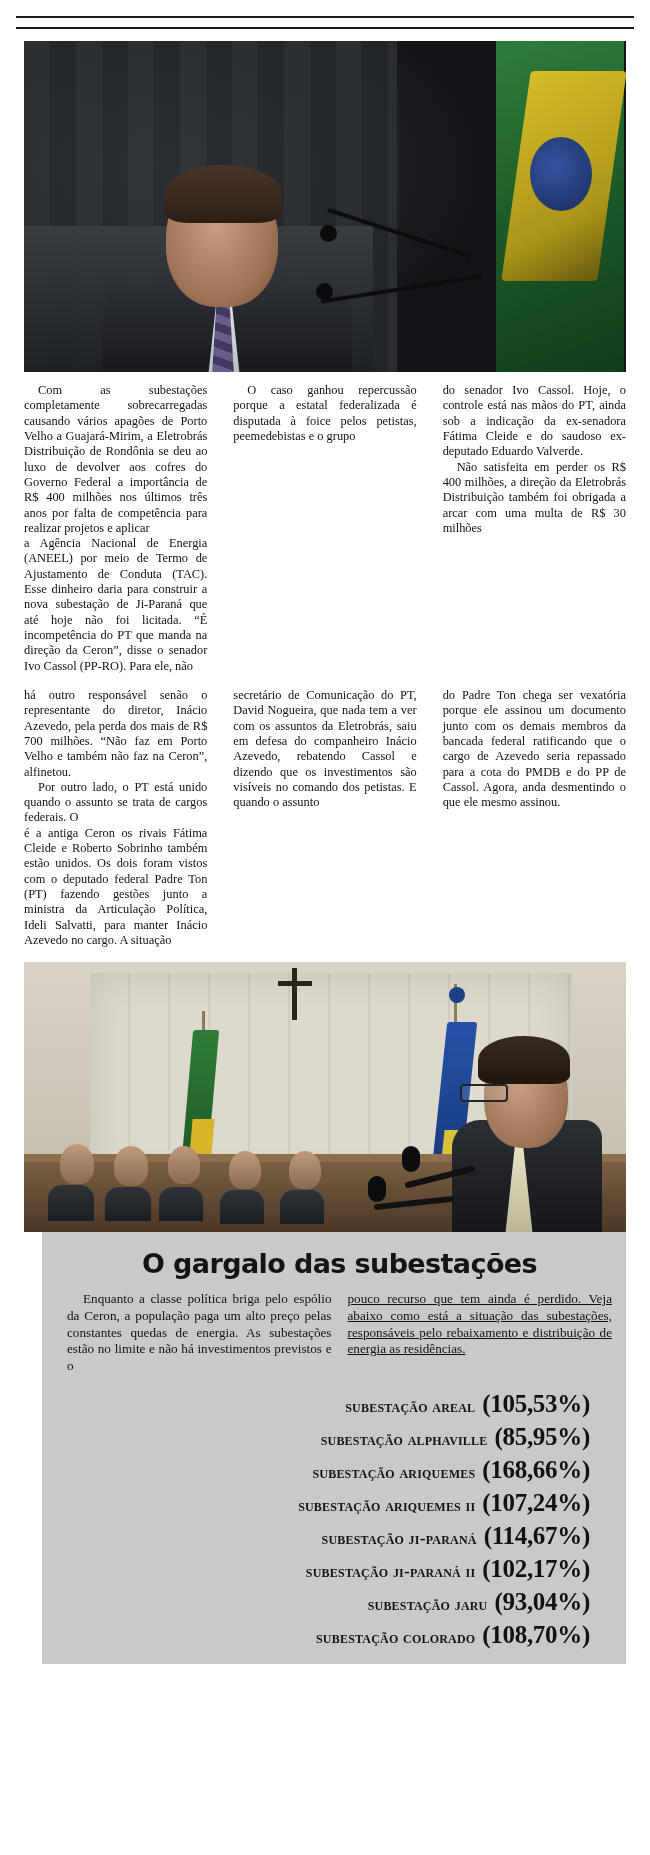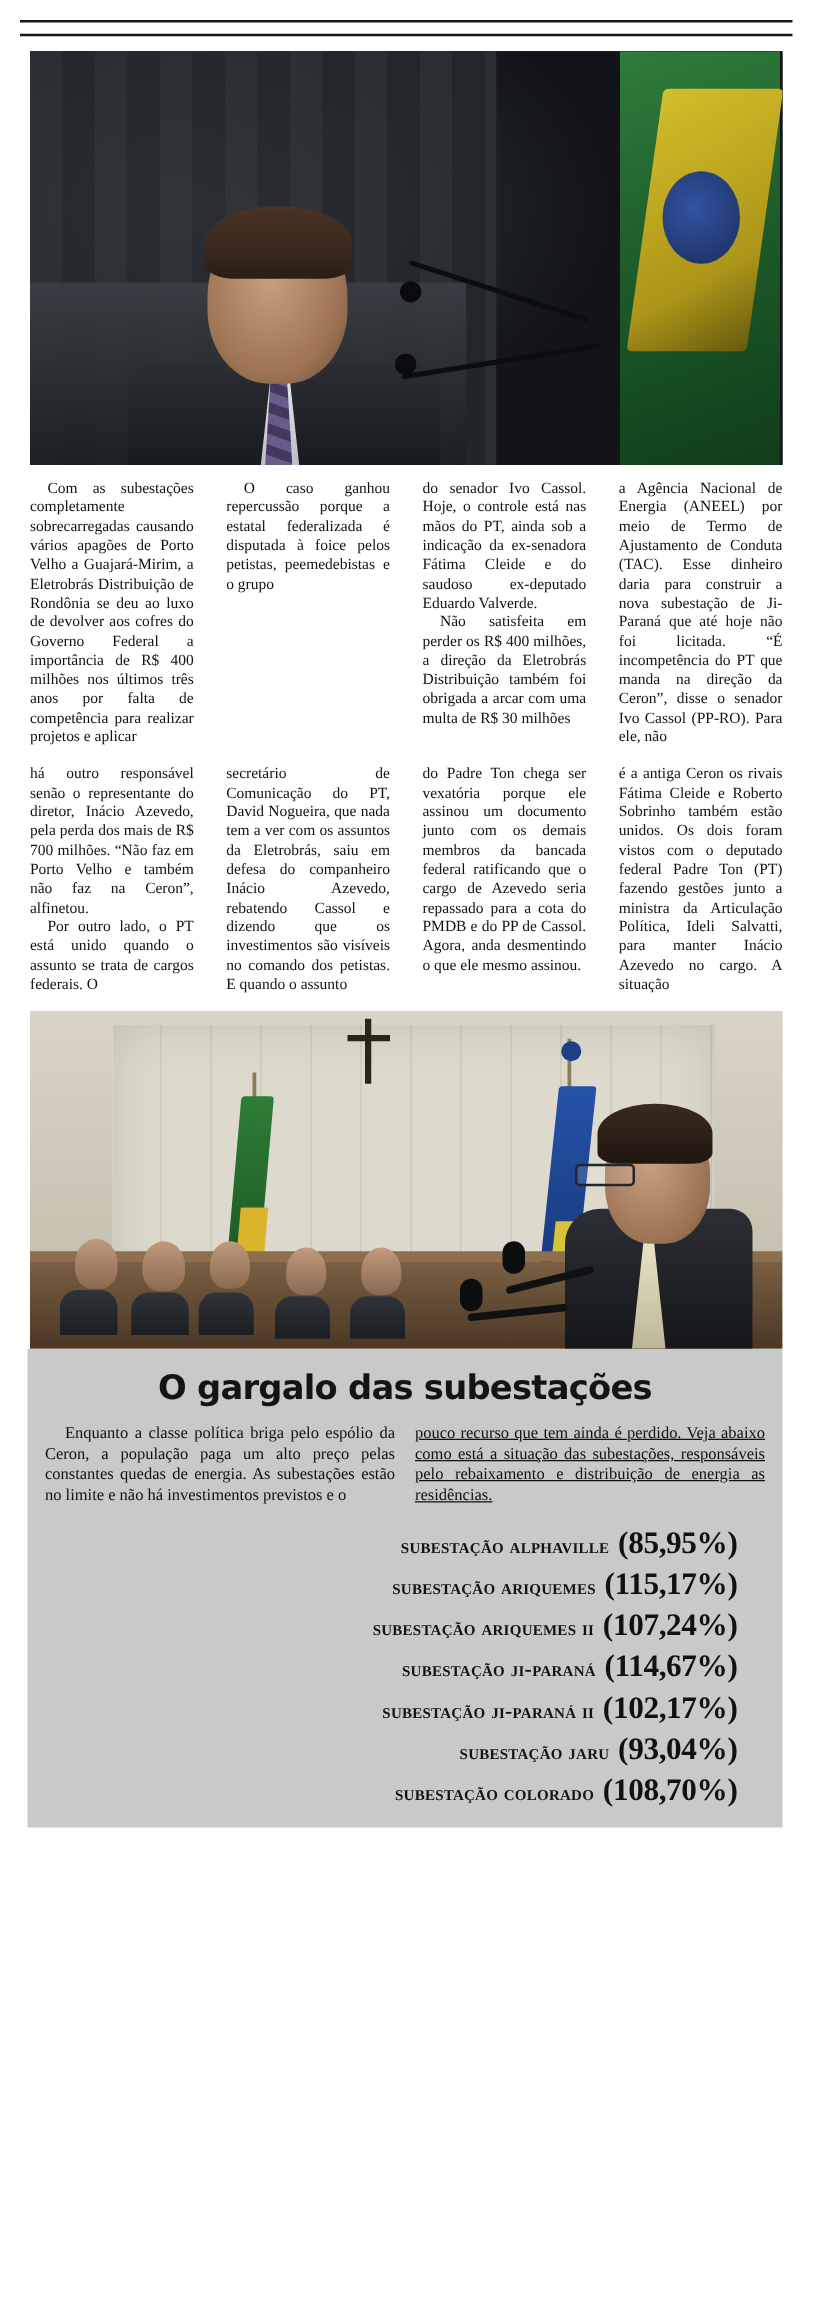--- a/index.html
+++ b/index.html
@@ -124,21 +124,21 @@
   }
   .p1-mic-h2 {
     position: absolute; left: 292px; top: 242px; width: 17px; height: 17px;
     background: #0a0b0d; border-radius: 50%;
   }
 
   
   .cols {
     margin: 11px 12px 0 12px;
     display: grid;
-    grid-template-columns: repeat(4, 1fr);
+    grid-template-columns: repeat(3, 1fr);
     column-gap: 26px;
   }
   .cols p {
     margin: 0;
     font-size: 12.4px;
     line-height: 1.235;
     text-align: justify;
     text-indent: 14px;
     hyphens: auto;
     -webkit-hyphens: auto;
@@ -232,23 +232,23 @@
     background: linear-gradient(180deg,#e8e2c8 0%, #bdb796 100%);
     clip-path: polygon(40% 0, 60% 0, 82% 100%, 18% 100%);
   }
   .p2-mic-a { position:absolute; right: 150px; bottom: 52px; width: 72px; height: 6px; background:#111; transform: rotate(-14deg); border-radius:3px;}
   .p2-mic-b { position:absolute; right: 172px; bottom: 26px; width: 80px; height: 6px; background:#111; transform: rotate(-6deg); border-radius:3px;}
   .p2-mic-ha { position:absolute; right: 206px; bottom: 60px; width: 18px; height: 26px; background:#0c0d0f; border-radius: 9px;}
   .p2-mic-hb { position:absolute; right: 240px; bottom: 30px; width: 18px; height: 26px; background:#0c0d0f; border-radius: 9px;}
 
   
   .infobox {
-    margin: 0 12px 0 10px;
+    margin: 0 12px 0 30px;
     background: #c9c9c9;
-    padding: 14px 14px 10px 14px;
+    padding: 14px 14px 10px 25px;
   }
   .info-title {
     text-align: center;
     font-family: "DejaVu Sans", sans-serif;
     font-weight: bold;
     font-size: 27px;
     letter-spacing: -0.6px;
     margin: 2px 0 12px 0;
     color: #141414;
   }
@@ -389,26 +389,30 @@
 
   <div class="infobox">
     <div class="info-title">O gargalo das subestações</div>
     <div class="info-cols">
       <p>Enquanto a classe política briga pelo espólio da Ceron, a população paga um alto preço pelas constantes quedas de energia. As subestações estão no limite e não há investimentos previstos e o</p>
       <p class="noindent">pouco recurso que tem ainda é perdido. Veja abaixo como está a situação das subestações, responsáveis pelo rebaixamento e distribuição de energia as residências.</p>
     </div>
 
     <div class="stats">
       <div class="stat-row">
+        <span class="stat-name">Subestação Areal</span>
+        <span class="stat-val">(105,53%)</span>
+      </div>
+      <div class="stat-row">
         <span class="stat-name">Subestação Alphaville</span>
         <span class="stat-val">(85,95%)</span>
       </div>
       <div class="stat-row">
         <span class="stat-name">Subestação Ariquemes</span>
-        <span class="stat-val">(115,17%)</span>
+        <span class="stat-val">(168,66%)</span>
       </div>
       <div class="stat-row">
         <span class="stat-name">Subestação Ariquemes II</span>
         <span class="stat-val">(107,24%)</span>
       </div>
       <div class="stat-row">
         <span class="stat-name">Subestação Ji-Paraná</span>
         <span class="stat-val">(114,67%)</span>
       </div>
       <div class="stat-row">

